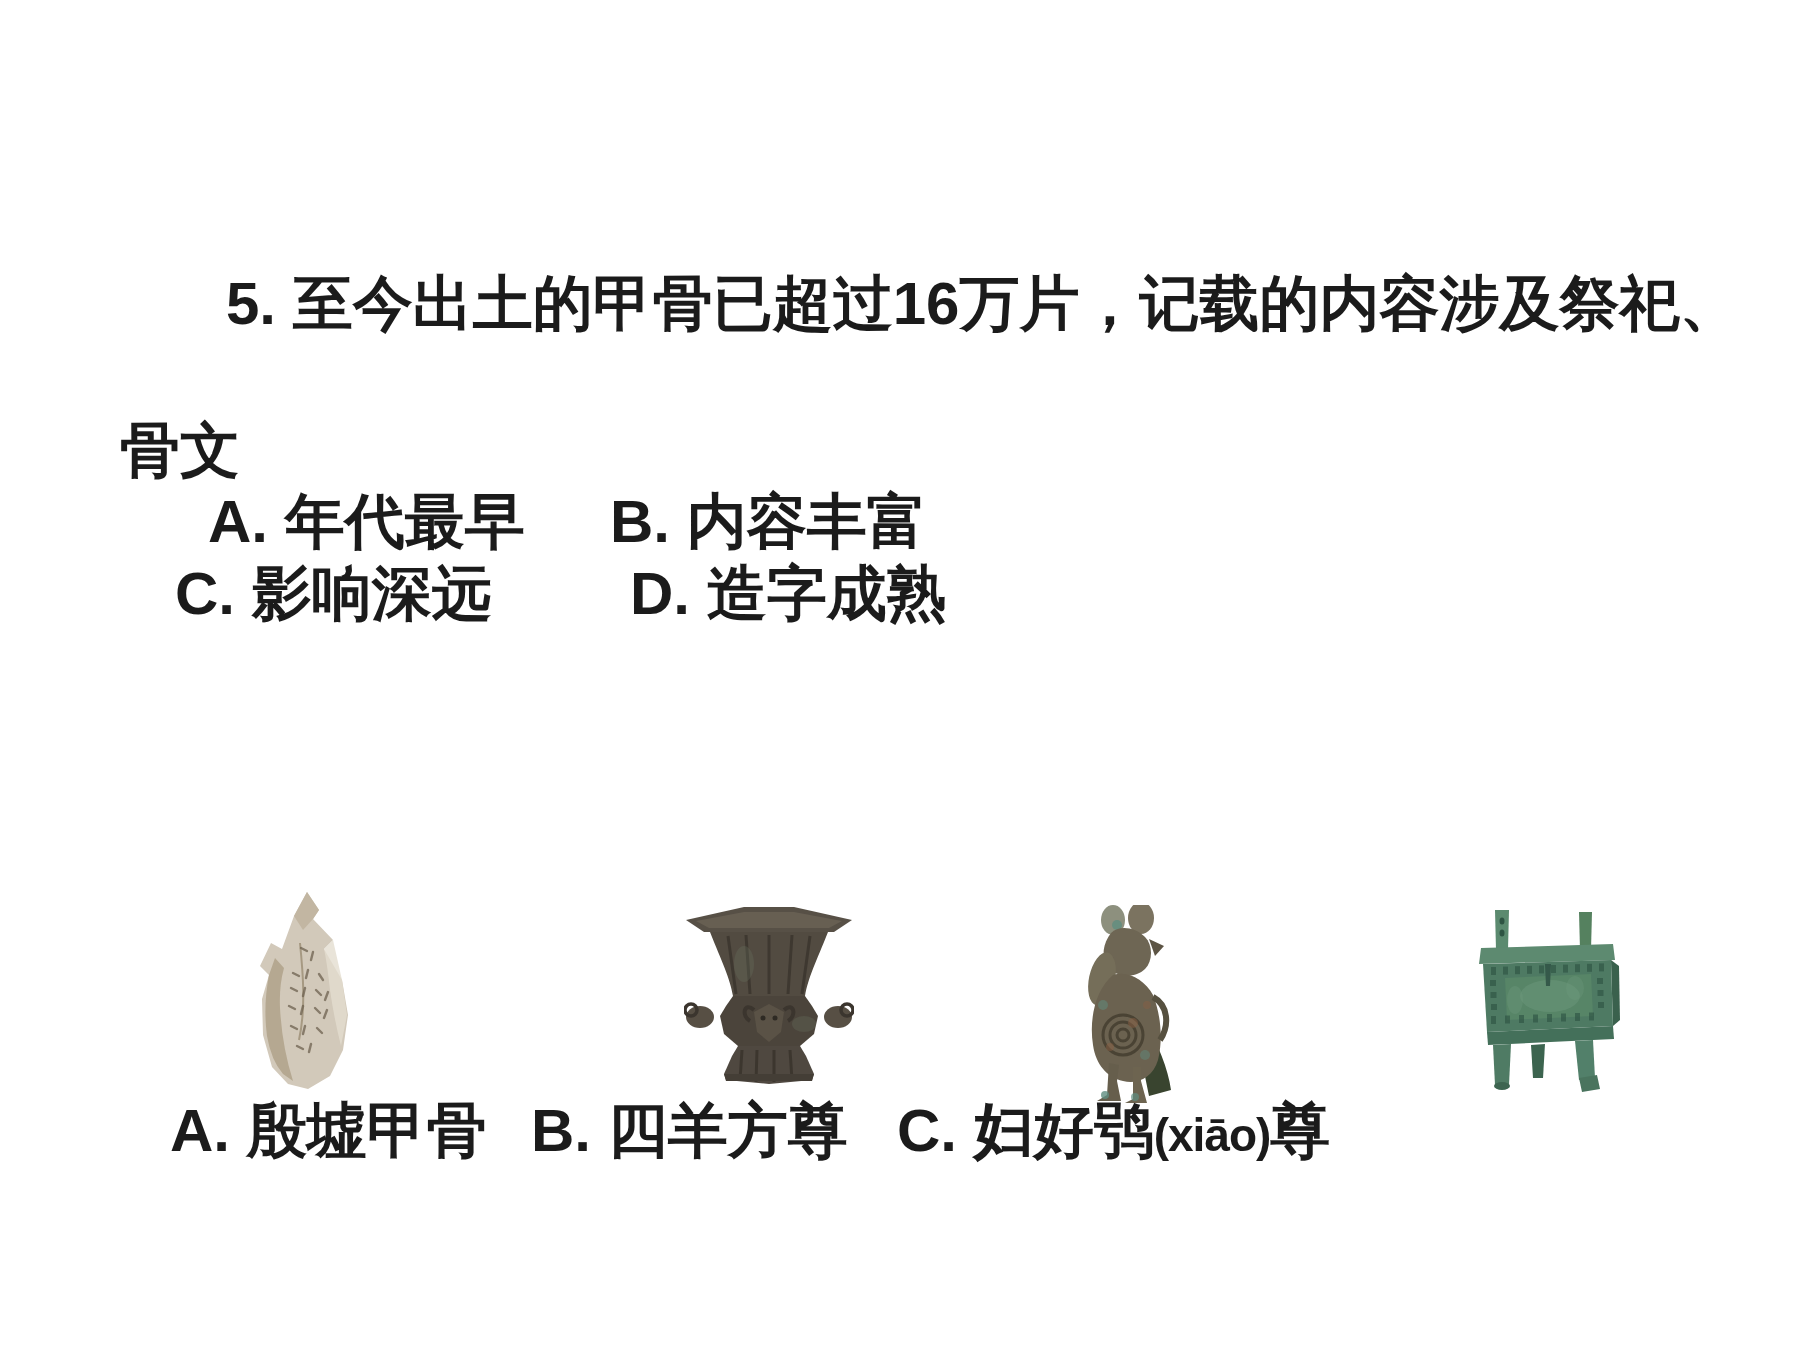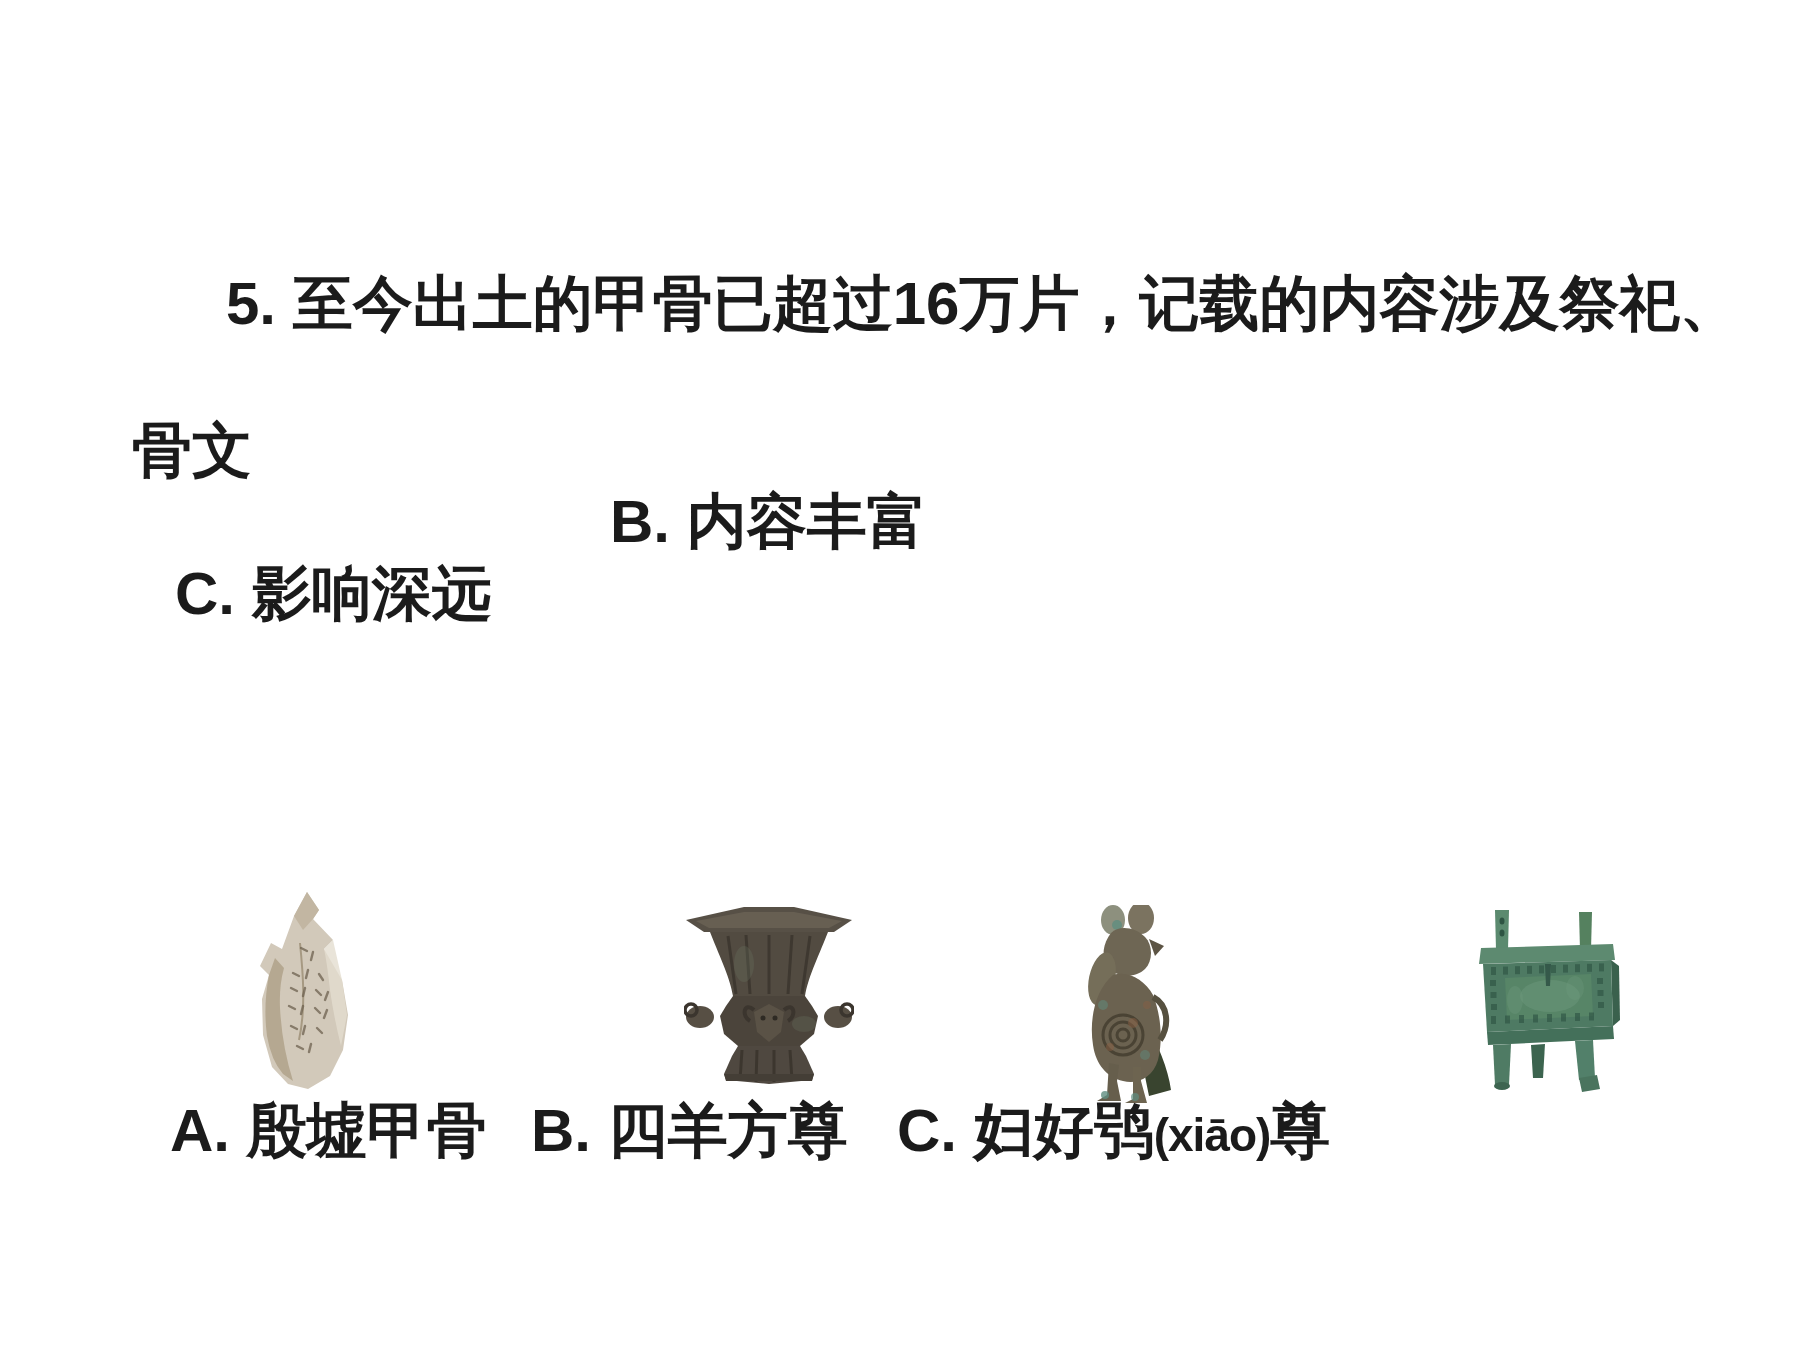--- a/index.html
+++ b/index.html
@@ -14,24 +14,26 @@
   .phonetic{font-size:46px;font-weight:700;letter-spacing:-1px;}
   .art{position:absolute;}
   .art svg{display:block;width:100%;height:100%;}
 </style>
 </head>
 <body>
 
 <div class="canvas">
 
   <div class="t" style="left:188px;top:267px;">5. 至今出土的甲骨已超过16万片，记载的内容涉及祭祀、</div>
-  <div class="t" style="left:94px;top:414px;">骨文</div>
+  <div class="t" style="left:82px;top:414px;">骨文</div>
 
+  <div class="t" style="left:170px;top:485px;">A. 年代最早</div>
   <div class="t" style="left:572px;top:485px;">B. 内容丰富</div>
   <div class="t" style="left:137px;top:557px;">C. 影响深远</div>
+  <div class="t" style="left:592px;top:557px;">D. 造字成熟</div>
 
 
   <div class="art" style="left:215px;top:888px;width:120px;height:205px;">
     <svg viewBox="0 0 120 205" xmlns="http://www.w3.org/2000/svg">
       <path d="M54,4 L66,22 L60,31 L80,52 L71,61 L89,92 L95,127 L90,162 L77,188 L55,201 L35,196 L19,179 L10,147 L9,111 L16,87 L7,78 L18,55 L29,61 L41,28 Z" fill="#d2c9ba"></path>
       <path d="M16,87 Q10,118 14,148 Q18,172 30,186 L40,193 Q29,158 27,120 Q26,98 31,80 L22,70 Z" fill="#b0a28a" opacity="0.85"></path>
       <path d="M54,4 L66,22 L60,31 L50,42 L41,28 Z" fill="#c2b6a2"></path>
       <path d="M80,52 L89,92 L94,127 L88,158 Q81,130 77,102 Q74,74 71,61 Z" fill="#e3ddd0" opacity="0.8"></path>
       <path d="M47,55 C50,85 53,120 46,152" fill="none" stroke="#9b8d74" stroke-width="2" opacity="0.8"></path>
       <g stroke="#6e6250" stroke-width="2.4" stroke-linecap="round" opacity="0.75">

